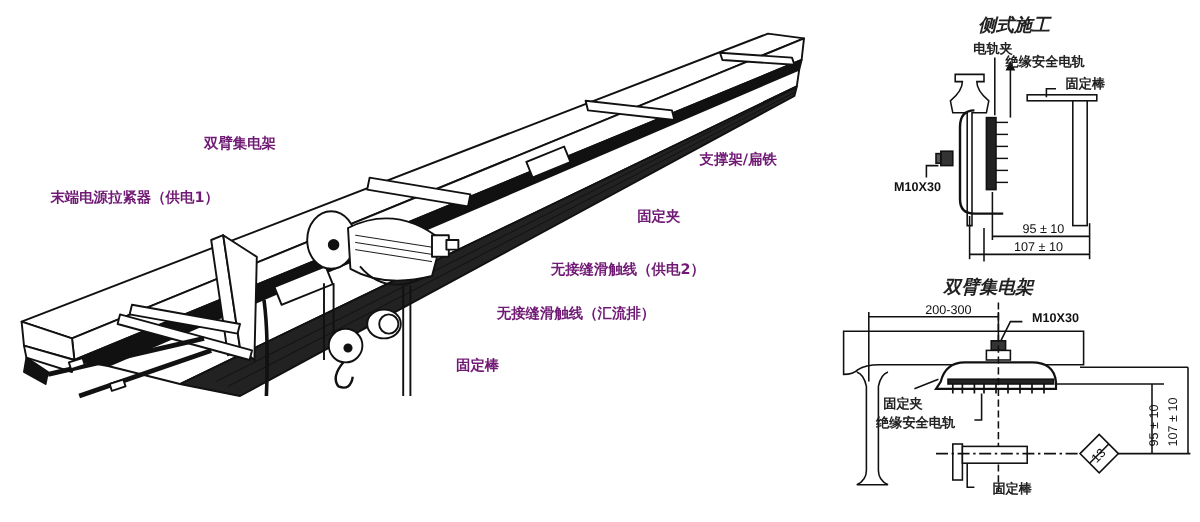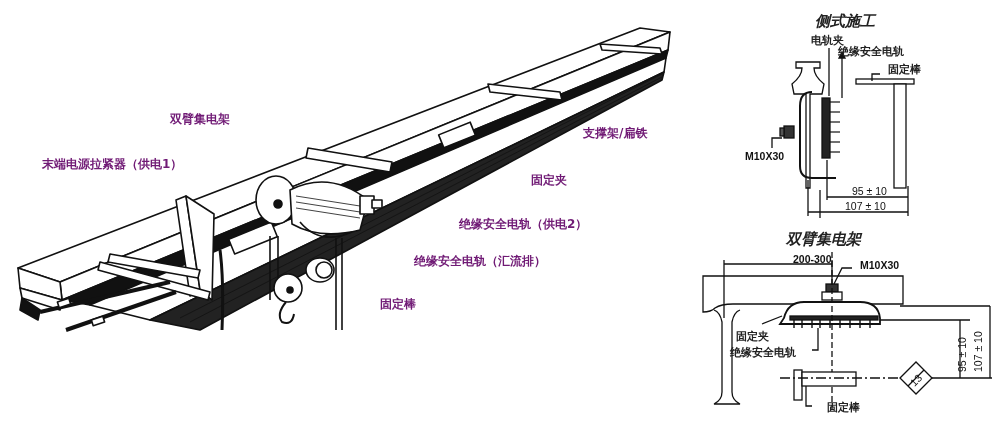--- a/index.html
+++ b/index.html
@@ -73,22 +73,22 @@
     <path d="M286 302 Q276 314 282 322 Q292 326 294 314" fill="none" stroke-width="2"></path>
 
     <path d="M220 250 Q224 280 222 330" fill="none" stroke-width="3"></path>
   </g>
 </svg>
 
 <div class="lbl" style="left:170px;top:111px;">双臂集电架</div>
 <div class="lbl" style="left:42px;top:156px;">末端电源拉紧器（供电1）</div>
 <div class="lbl" style="left:583px;top:125px;">支撑架/扁铁</div>
 <div class="lbl" style="left:531px;top:172px;">固定夹</div>
-<div class="lbl" style="left:459px;top:216px;">绝缘安全电轨（供电2）</div>
-<div class="lbl" style="left:414px;top:253px;">绝缘安全电轨（汇流排）</div>
+<div class="lbl" style="left:459px;top:216px;">无接缝滑触线（供电2）</div>
+<div class="lbl" style="left:414px;top:253px;">无接缝滑触线（汇流排）</div>
 <div class="lbl" style="left:380px;top:296px;">固定棒</div>
 
 <svg width="1000" height="435" viewBox="0 0 1000 435" style="pointer-events:none;">
   <g stroke="#111" stroke-width="1.3" fill="#fff">
 
     <path d="M796 62 h24 v6 h-6 q0 8 10 16 l-2 10 h-12 v94 h-4 v-94 h-12 l-2 -10 q10 -8 10 -16 h-6 z"></path>
 
     <path d="M812 92 q-12 0 -12 14 v60 q0 12 12 12 h24" fill="none" stroke-width="2"></path>
 
     <rect x="822" y="98" width="8" height="60" fill="#222"></rect>
@@ -166,20 +166,20 @@
     <line x1="960" y1="320" x2="960" y2="378"></line>
     <line x1="990" y1="306" x2="990" y2="378"></line>
     <line x1="900" y1="378" x2="992" y2="378"></line>
 
     <polygon points="900,378 916,362 932,378 916,394"></polygon>
     <line x1="908" y1="386" x2="924" y2="370"></line>
   </g>
 </svg>
 
 <div class="title" style="left:786px;top:230px;">双臂集电架</div>
-<div class="dim" style="left:793px;top:253px;font-weight:bold;">200-300</div>
+<div class="dim" style="left:771px;top:253px;font-weight:normal;">200-300</div>
 <div class="dim" style="left:860px;top:259px;font-weight:bold;">M10X30</div>
 <div class="small" style="left:736px;top:329px;">固定夹</div>
 <div class="small" style="left:730px;top:345px;">绝缘安全电轨</div>
 <div class="small" style="left:827px;top:400px;">固定棒</div>
 <div class="dim vert" style="left:956px;top:372px;">95 ± 10</div>
 <div class="dim vert" style="left:972px;top:372px;">107 ± 10</div>
 <div class="dim" style="left:910px;top:374px;transform:rotate(-45deg);">13</div>
 
 </body></html>

